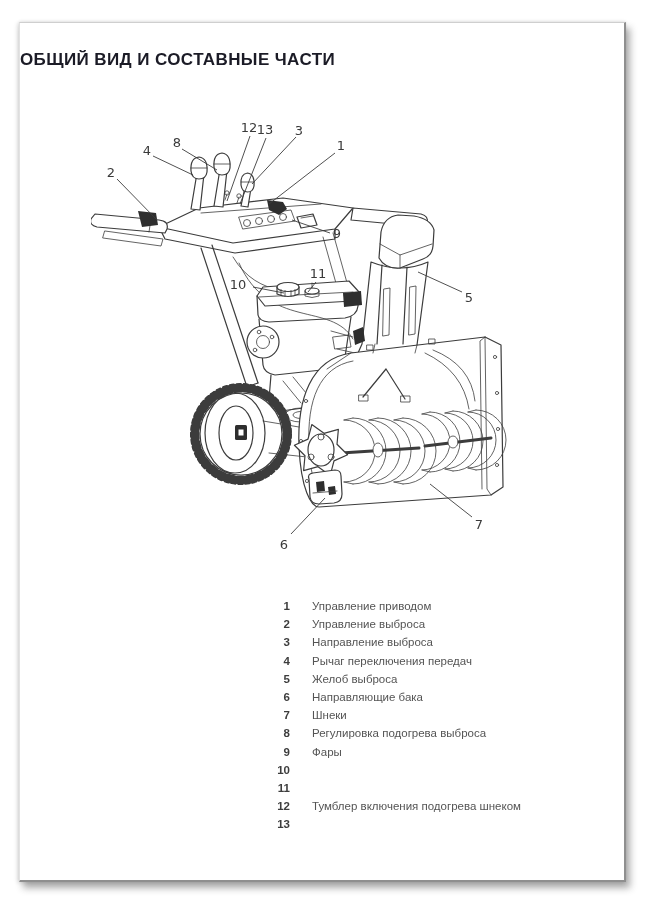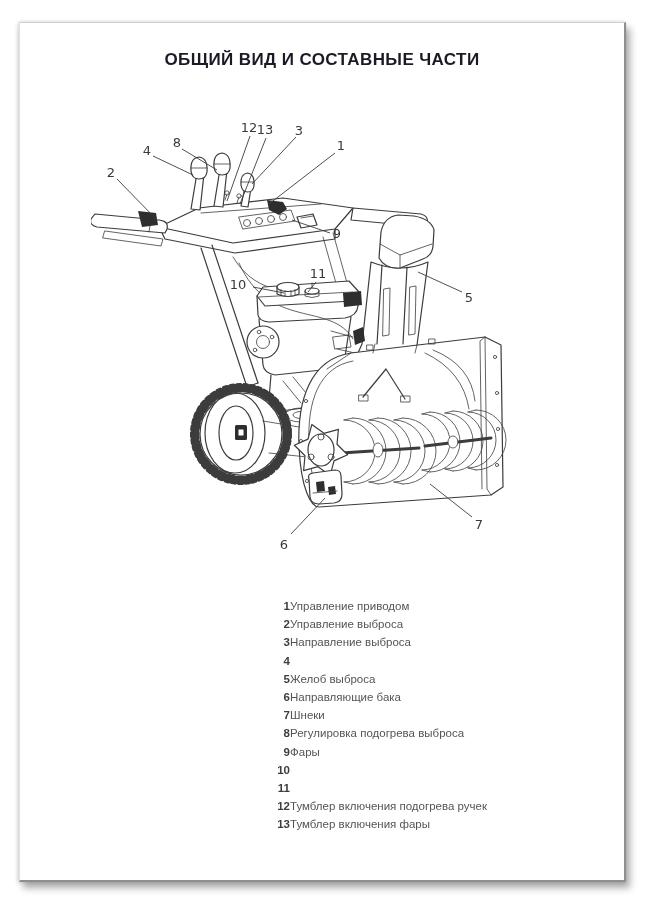--- a/index.html
+++ b/index.html
@@ -2,28 +2,28 @@
 <html><head>
 <meta charset="utf-8">
 <style>
   html,body{margin:0;padding:0;background:#ffffff;}
   .stage{position:relative;width:648px;height:905px;background:#ffffff;overflow:hidden;
          font-family:"Liberation Sans","DejaVu Sans",sans-serif;}
   .page{position:absolute;left:19px;top:22px;width:604px;height:857px;background:#ffffff;
         border-top:1px solid #cfcfcf;border-left:1px solid #e2e2e2;
         border-right:2px solid #8f8f8f;border-bottom:2px solid #8f8f8f;
         box-shadow:4px 6px 7px rgba(40,40,40,0.38),-2px 1px 4px rgba(0,0,0,0.10),0 -1px 3px rgba(0,0,0,0.08);}
-  .page-title{position:absolute;left:0;top:27px;width:100%;text-align:center;
+  .page-title{position:absolute;left:0;top:27px;width:100%;
         font-size:17px;font-weight:bold;letter-spacing:0.4px;color:#1b1b26;}
   .diagram{position:absolute;left:71px;top:83px;width:460px;height:475px;}
   .diagram svg{display:block;width:100%;height:100%;}
   .legend{position:absolute;left:180px;top:574px;width:390px;}
   .legend-row{display:flex;align-items:baseline;height:18.2px;font-size:11.5px;line-height:18.2px;}
   .legend-row .num{display:inline-block;width:90px;text-align:right;font-weight:bold;color:#3d3d3d;}
-  .legend-row .label{display:inline-block;color:#545454;}
+  .legend-row .label{display:inline-block;margin-left:22px;color:#545454;}
   .lineart{stroke:#3c3c3c;fill:none;stroke-width:1.2;stroke-linecap:round;stroke-linejoin:round;}
   .fine{stroke-width:0.8;}
   .fillw{fill:#ffffff;}
   .dark{fill:#2e2e2e;stroke:none;}
   .callout-line{stroke:#3c3c3c;stroke-width:0.9;fill:none;}
   .callout-num{font-family:"DejaVu Sans",sans-serif;font-size:13px;fill:#3a3a3a;text-anchor:middle;}
 </style>
 </head>
 <body>
 
@@ -234,20 +234,21 @@
       <div class="legend-row">
         <span class="num">2</span>
         <span class="label">Управление выброса</span>
       </div>
       <div class="legend-row">
         <span class="num">3</span>
         <span class="label">Направление выброса</span>
       </div>
       <div class="legend-row">
         <span class="num">4</span>
+        <span class="label">Рычаг переключения передач</span>
       </div>
       <div class="legend-row">
         <span class="num">5</span>
         <span class="label">Желоб выброса</span>
       </div>
       <div class="legend-row">
         <span class="num">6</span>
         <span class="label">Направляющие бака</span>
       </div>
       <div class="legend-row">
@@ -263,22 +264,21 @@
         <span class="label">Фары</span>
       </div>
       <div class="legend-row">
         <span class="num">10</span>
       </div>
       <div class="legend-row">
         <span class="num">11</span>
       </div>
       <div class="legend-row">
         <span class="num">12</span>
-        <span class="label">Тумблер включения подогрева ручек</span>
+        <span class="label">Тумблер включения подогрева шнеком</span>
       </div>
       <div class="legend-row">
         <span class="num">13</span>
-        <span class="label">Тумблер включения фары</span>
       </div>
     </div>
 
   </div>
 </div>
 
 </body></html>

